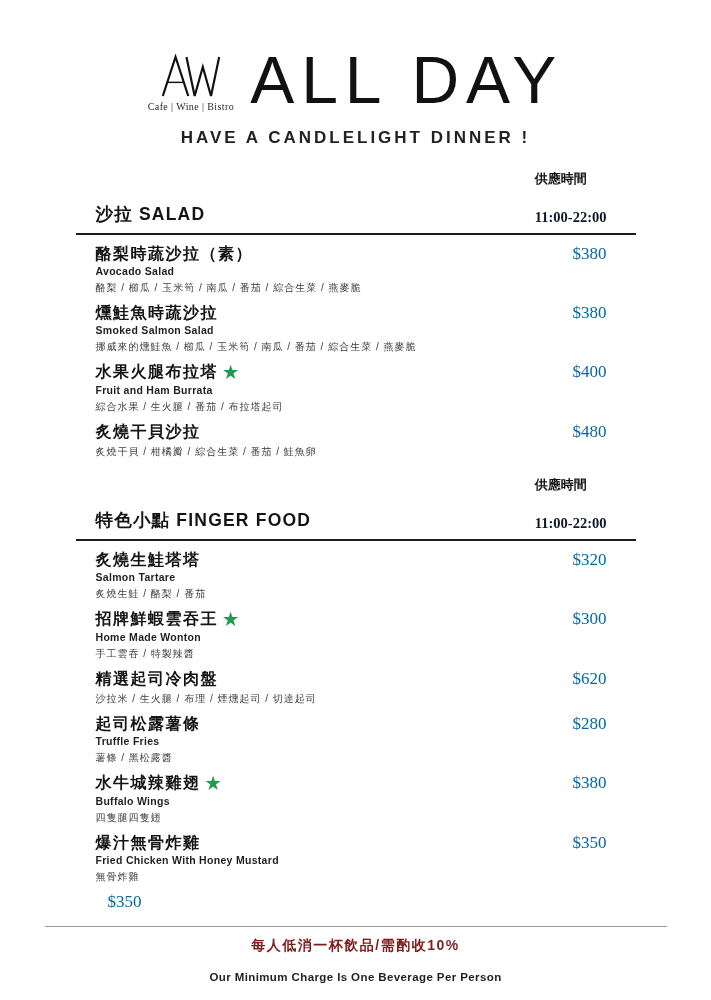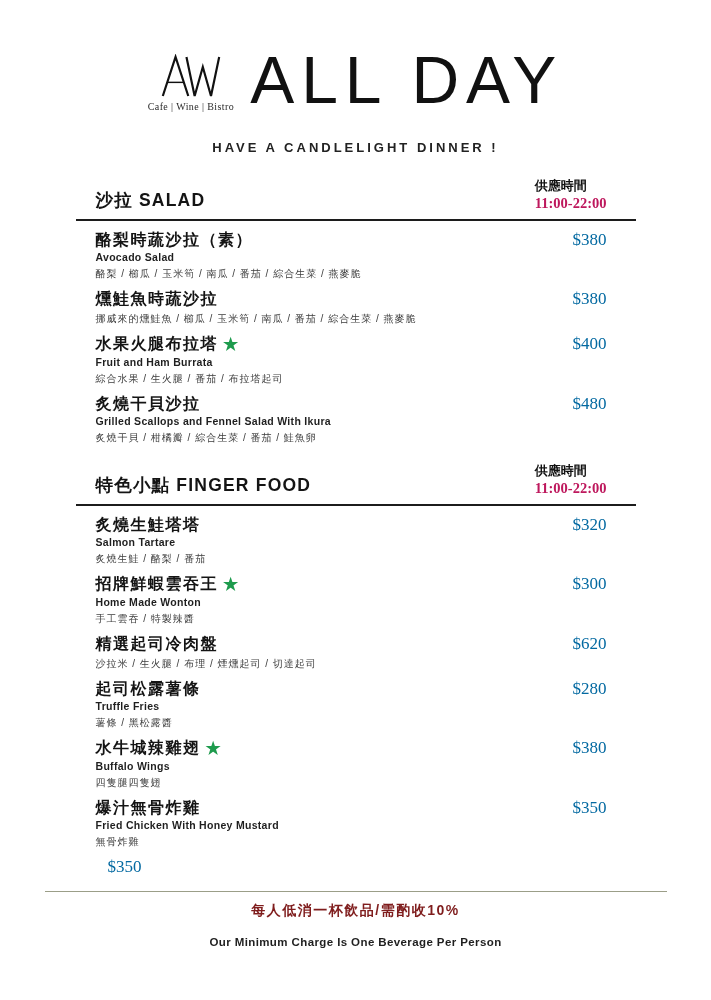--- a/index.html
+++ b/index.html
@@ -33,22 +33,22 @@
   }
   .brand {
     font-size: 66px;
     line-height: 72px;
     font-weight: 400;
     letter-spacing: 7px;
     color: #111;
     font-family: "Liberation Sans", sans-serif;
   }
   .subtitle {
-    margin-top: 24px;
-    font-size: 13px;
+    margin-top: 12px;
+    font-size: 17px;
     font-weight: 600;
     letter-spacing: 3px;
     color: #222;
   }
   
   .menu { width: 560px; margin: 0 auto; }
   .section { margin-top: 22px; }
   .section + .section { margin-top: 18px; }
   .section-header {
     display: flex;
@@ -62,21 +62,22 @@
     font-weight: 600;
     letter-spacing: 1.2px;
     color: #141414;
   }
   .section-hours { display: flex; align-items: baseline; flex-direction: column; }
   .hours-label { font-size: 13px; font-weight: 700; color: #111; }
   .hours-time {
     font-family: "Liberation Serif", serif;
     font-size: 14.5px;
     font-weight: 600;
-    color: #be185d;
+    color: #0f172a;
+    margin-top: 21px;
   }
   .item {
     display: flex;
     justify-content: space-between;
     align-items: flex-start;
     padding: 0 29px 0 20px;
     margin-top: 9px;
   }
   .item-left { flex: 1; min-width: 0; }
   .item-name {
@@ -168,38 +169,38 @@
           <div class="item-name">酪梨時蔬沙拉（素）</div>
           <div class="item-en">Avocado Salad</div>
           <div class="item-desc">酪梨 / 櫛瓜 / 玉米筍 / 南瓜 / 番茄 / 綜合生菜 / 燕麥脆</div>
         </div>
         <div class="item-price">$380</div>
       </div>
 
       <div class="item">
         <div class="item-left">
           <div class="item-name">燻鮭魚時蔬沙拉</div>
+          <div class="item-en">Smoked Salmon Salad</div>
           <div class="item-desc">挪威來的燻鮭魚 / 櫛瓜 / 玉米筍 / 南瓜 / 番茄 / 綜合生菜 / 燕麥脆</div>
         </div>
         <div class="item-price">$380</div>
       </div>
 
       <div class="item">
         <div class="item-left">
           <div class="item-name"><span>水果火腿布拉塔</span><span class="star" style="color:#1e9b4d">★</span></div>
           <div class="item-en">Fruit and Ham Burrata</div>
           <div class="item-desc">綜合水果 / 生火腿 / 番茄 / 布拉塔起司</div>
         </div>
         <div class="item-price">$400</div>
       </div>
 
       <div class="item">
         <div class="item-left">
           <div class="item-name">炙燒干貝沙拉</div>
-          <div class="item-en">Grilled Scallops and Fennel Salad With Ikura</div>
           <div class="item-desc">炙燒干貝 / 柑橘瓣 / 綜合生菜 / 番茄 / 鮭魚卵</div>
         </div>
         <div class="item-price">$480</div>
       </div>
     </div>
 
     <div class="section">
       <div class="section-header">
         <div class="section-title">特色小點 FINGER FOOD</div>
         <div class="section-hours">

